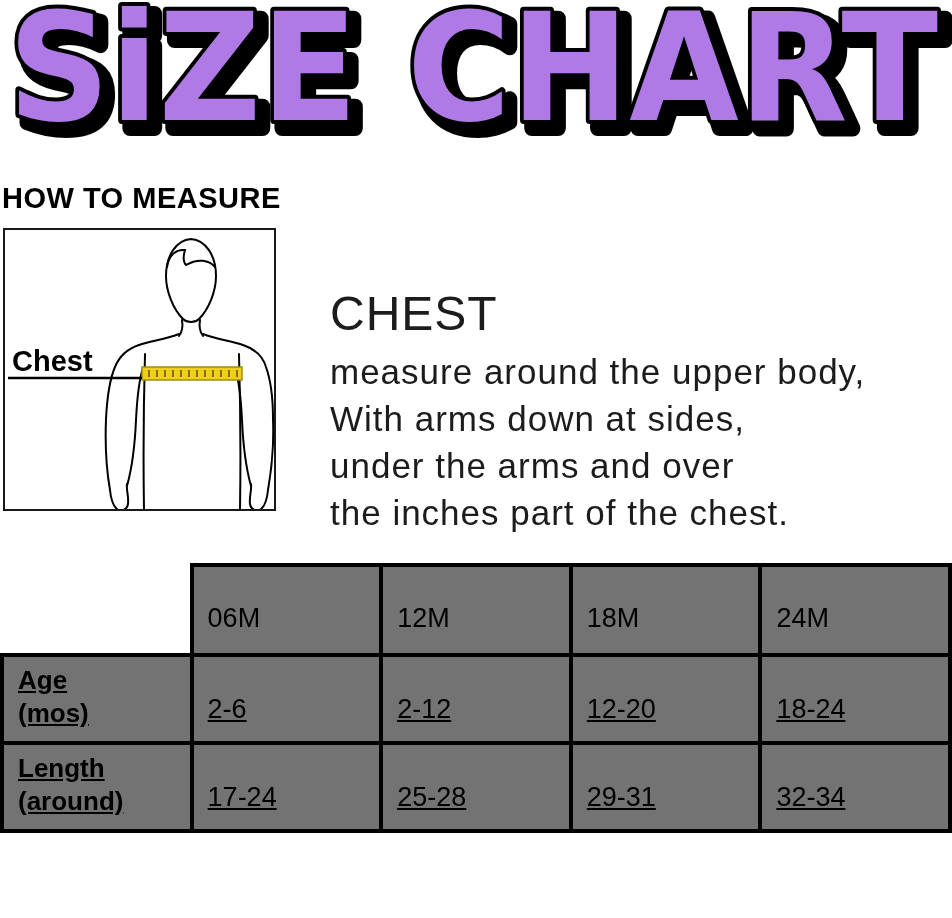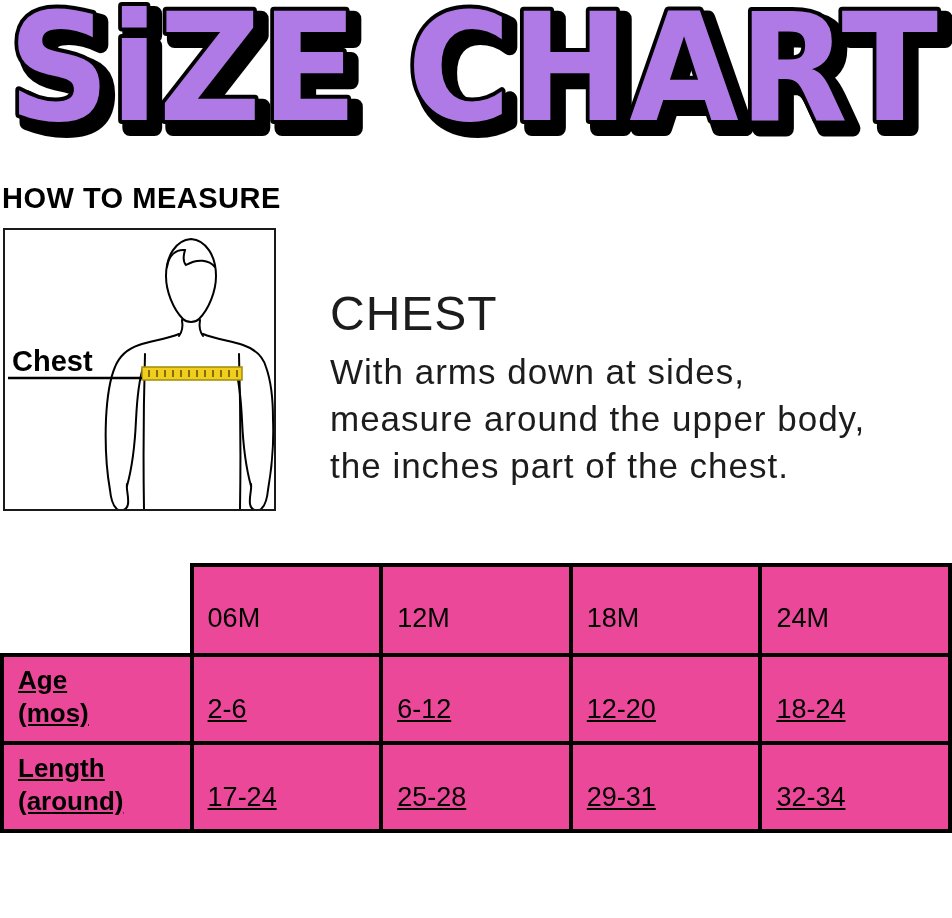--- a/index.html
+++ b/index.html
@@ -60,21 +60,21 @@
   table.size-table {
     position: absolute; top: 563px; left: 0;
     width: 952px;
     border-collapse: collapse; table-layout: fixed;
   }
   .size-table td {
     border: 4px solid #000;
     vertical-align: bottom;
     padding: 0 4px 16px 14px;
     font-size: 27px;
-    background: #ec4899;
+    background: #737373;
   }
   .size-table td.corner { border: none; background: transparent; }
   .size-table tr.head-row td { height: 90px; padding-bottom: 19px; }
   .size-table tr.body-row td { height: 88px; text-decoration: underline; }
   .size-table td.rowlabel {
     font-weight: bold; font-size: 26px; line-height: 33px;
     padding-bottom: 11px;
   }
   .size-table td.raised { padding-bottom: 29px; }
 </style>
@@ -129,41 +129,42 @@
       </g>
     </g>
 
     <line x1="3" y1="148" x2="137" y2="148" stroke="#000" stroke-width="2.5"></line>
     <text x="7" y="141">Chest</text>
   </svg>
 </div>
 
 <div class="chest-block">
   <div class="chest-heading">CHEST</div>
+  <div class="chest-line">measure around the upper body,</div>
   <div class="chest-line">With arms down at sides,</div>
-  <div class="chest-line">measure around the upper body,</div>
+  <div class="chest-line">under the arms and over</div>
   <div class="chest-line">the inches part of the chest.</div>
 </div>
 
 <table class="size-table">
   <tbody>
       <tr class="head-row">
     <td class="corner"></td>
     <td>06M</td>
     <td>12M</td>
     <td>18M</td>
     <td>24M</td>
   </tr>
   <tr class="body-row">
     <td class="rowlabel">
       <div>Age</div>
       <div>(mos)</div>
     </td>
     <td>2-6</td>
-    <td>6-12</td>
+    <td>2-12</td>
     <td>12-20</td>
     <td>18-24</td>
   </tr>
   <tr class="body-row">
     <td class="rowlabel">
       <div>Length</div>
       <div>(around)</div>
     </td>
     <td>17-24</td>
     <td>25-28</td>

